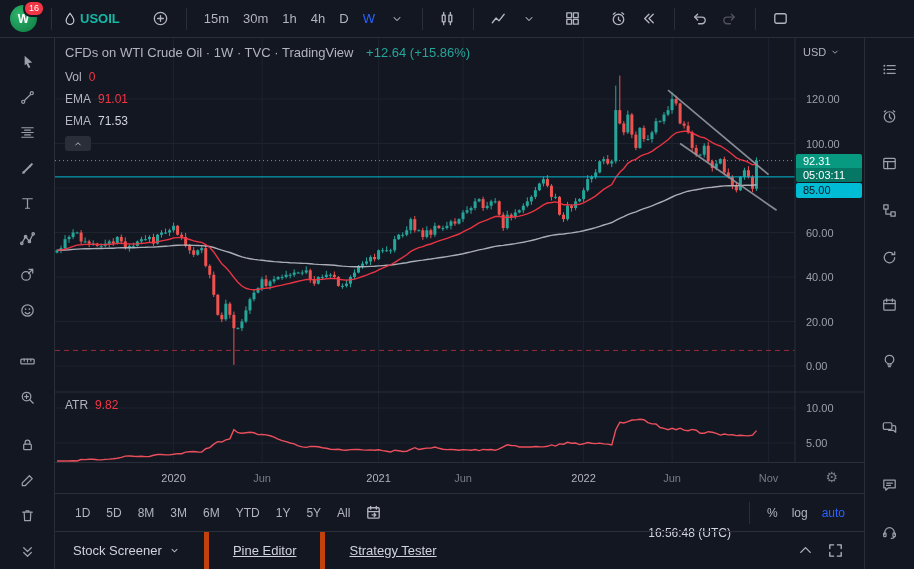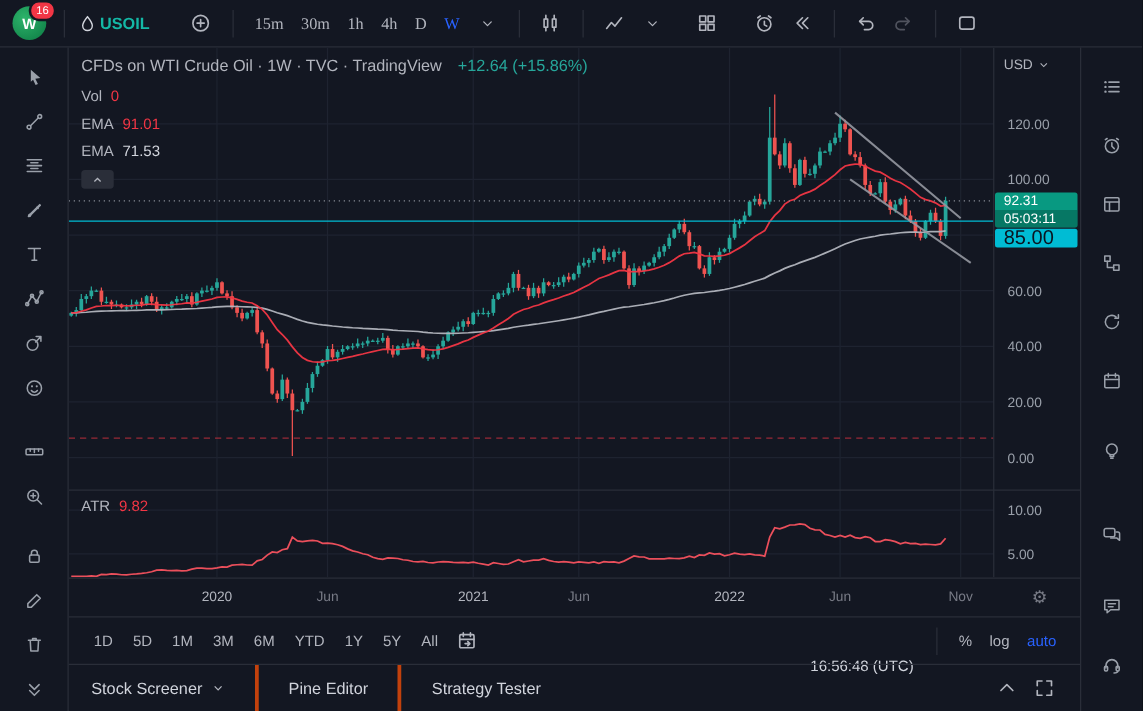--- a/index.html
+++ b/index.html
@@ -11,21 +11,21 @@
   header { height:38px; flex:0 0 38px; display:flex; align-items:center; border-bottom:1px solid #2a2e39; padding:0 10px; }
   .vsep { width:1px; height:22px; background:#2a2e39; margin:0 10px; flex:0 0 1px; }
   .logo-wrap { position:relative; margin-right:4px; }
   .logo { width:27px; height:27px; border-radius:50%; background:radial-gradient(circle at 35% 35%, #2db36a, #0c7a43); color:#fff; font-weight:bold; font-size:12px; display:flex; align-items:center; justify-content:center; cursor:pointer; }
   .nbadge { position:absolute; top:-5px; right:-8px; background:#f23645; color:#fff; font-size:9px; line-height:11px; padding:1px 4px; border-radius:8px; border:2px solid #131722; }
   .symbol-btn { display:flex; align-items:center; gap:2px; background:none; border:0; color:#14b8a6; font-weight:bold; font-size:13px; cursor:pointer; font-family:inherit; }
   .icon-btn { width:30px; height:30px; display:flex; align-items:center; justify-content:center; background:none; border:0; color:#b2b5be; cursor:pointer; flex:0 0 auto; }
   .icon-btn svg { width:19px; height:19px; stroke:currentColor; fill:none; stroke-width:1.4; stroke-linecap:round; stroke-linejoin:round; }
   .icon-btn.dim { color:#50535e; }
   .caret svg { width:12px; height:12px; }
-  #intervals { display:flex; align-items:center;font-family:Liberation Serif, serif; }
+  #intervals { display:flex; align-items:center; }
   .tf { background:none; border:0; color:#b2b5be; font-size:13px; padding:4px 7px; cursor:pointer; font-family:inherit; }
   .tf.active { color:#2962ff; }
   .account { display:flex; align-items:center; gap:7px; color:#d1d4dc; font-size:13px; margin-left:auto; cursor:pointer; }
 
   
   .workspace { flex:1; display:flex; min-height:0; }
   .left-toolbar { width:55px; flex:0 0 55px; border-right:1px solid #2a2e39; padding-top:6px; display:flex; flex-direction:column; align-items:center; }
   .right-sidebar { width:50px; flex:0 0 50px; border-left:1px solid #2a2e39; padding-top:8px; display:flex; flex-direction:column; align-items:center; }
   .tool { height:36px; width:38px; display:flex; align-items:center; justify-content:center; color:#9aa0aa; cursor:pointer; border-radius:4px; }
   .right-sidebar .tool { height:47px; }
@@ -43,41 +43,41 @@
   .legend-row { display:flex; gap:7px; margin-bottom:8px; color:#b2b5be; font-size:12px; }
   .val.red { color:#f23645; } .val.white { color:#d1d4dc; } .val.vol { color:#f23645; }
   .collapse { margin-top:8px; width:26px; height:15px; background:#2a2e39; border:0; border-radius:3px; color:#b2b5be; display:flex; align-items:center; justify-content:center; cursor:pointer; }
   .collapse svg { width:10px; height:10px; stroke:currentColor; fill:none; stroke-width:1.6; }
   .atr-legend { position:absolute; left:10px; top:360px; font-size:12px; display:flex; gap:7px; color:#b2b5be; z-index:5; }
   .usd { position:absolute; left:748px; top:8px; color:#b2b5be; font-size:11px; display:flex; align-items:center; gap:4px; cursor:pointer; z-index:5; }
   .usd svg { width:10px; height:10px; stroke:currentColor; fill:none; stroke-width:1.4; }
   .badge-g { position:absolute; left:741px; width:66px; background:#089981; color:#fff; font-size:11px; border-radius:2px; overflow:hidden; z-index:6; }
   .badge-g .line { padding-left:7px; line-height:14px; }
   .badge-g .cd { background:rgba(0,0,0,.22); }
-  .badge-c { position:absolute; left:741px; width:66px; background:#00bcd4; color:#0a1420; font-size:16px; line-height:15px; padding-left:7px; border-radius:2px; z-index:6; }
+  .badge-c { position:absolute; left:741px; width:66px; background:#00bcd4; color:#0a1420; font-size:11px; line-height:15px; padding-left:7px; border-radius:2px; z-index:6; }
 
   
   .time-axis { height:31px; flex:0 0 31px; border-top:1px solid #2a2e39; position:relative; cursor:ew-resize; }
   .tlabel { position:absolute; top:9px; transform:translateX(-50%); font-size:11px; color:#787b86; }
   .tlabel.year { color:#b2b5be; }
   .gear { position:absolute; right:26px; top:6px; color:#787b86; font-size:14px; cursor:pointer; }
 
   
   .range-bar { height:38px; flex:0 0 38px; border-top:1px solid #2a2e39; display:flex; align-items:center; padding:0 12px; }
   .rng { background:none; border:0; color:#b2b5be; font-size:12px; padding:4px 8px; cursor:pointer; font-family:inherit; }
   .spacer { flex:1; }
   .clock { color:#d1d4dc; font-size:12px; padding:0 8px; cursor:pointer;margin-top:40px; }
   .scale-btn { background:none; border:0; color:#b2b5be; font-size:12px; padding:4px 7px; cursor:pointer; font-family:inherit; }
   .scale-btn.auto { color:#2962ff; }
 
   
   .footer-tabs { height:38px; flex:0 0 38px; border-top:1px solid #2a2e39; display:flex; align-items:center; padding:0 14px; }
   .tab { display:flex; align-items:center; gap:7px; color:#d1d4dc; font-size:13px; padding:0 24px; height:100%; cursor:pointer; }
   .tab:first-child { padding-left:4px; }
-  .tab + .tab { border-left:3px solid #c2410c; }
+  .tab + .tab { border-left:5px solid #c2410c;text-decoration:underline; }
   .tab svg { width:11px; height:11px; stroke:#b2b5be; fill:none; stroke-width:1.5; }
 </style>
 </head>
 <body>
 
 <div id="app">
 
   <header>
     <div class="logo-wrap">
       <div class="logo">W</div>
@@ -695,21 +695,21 @@
       <span class="tlabel year" style="left: 118.58px;">2020</span>
           <span class="tlabel" style="left: 207.02px;">Jun</span>
           <span class="tlabel year" style="left: 323.6px;">2021</span>
           <span class="tlabel" style="left: 408.02px;">Jun</span>
           <span class="tlabel year" style="left: 528.62px;">2022</span>
           <span class="tlabel" style="left: 617.06px;">Jun</span>
           <span class="tlabel" style="left: 713.54px;">Nov</span>
         </div>
 
       <div class="range-bar">
-        <div id="ranges"><button class="rng">1D</button><button class="rng">5D</button><button class="rng">1M</button><button class="rng">3M</button><button class="rng">6M</button><button class="rng">YTD</button><button class="rng">1Y</button><button class="rng">5Y</button><button class="rng">All</button></div>
+        <div id="ranges"><button class="rng">1D</button><button class="rng">5D</button><button class="rng">8M</button><button class="rng">3M</button><button class="rng">6M</button><button class="rng">YTD</button><button class="rng">1Y</button><button class="rng">5Y</button><button class="rng">All</button></div>
         <button class="icon-btn">
           <svg viewBox="0 0 20 20">
               <rect x="4" y="5" width="12" height="11" rx="1"></rect>
               <path d="M7 3.5v3M13 3.5v3M4 9h12M8.5 12.5h4m0 0l-1.7-1.7m1.7 1.7l-1.7 1.7"></path>
             </svg>
         </button>
         <div class="spacer"></div>
         <span class="clock">16:56:48 (UTC)</span>
         <div class="vsep"></div>
         <button class="scale-btn">%</button>

